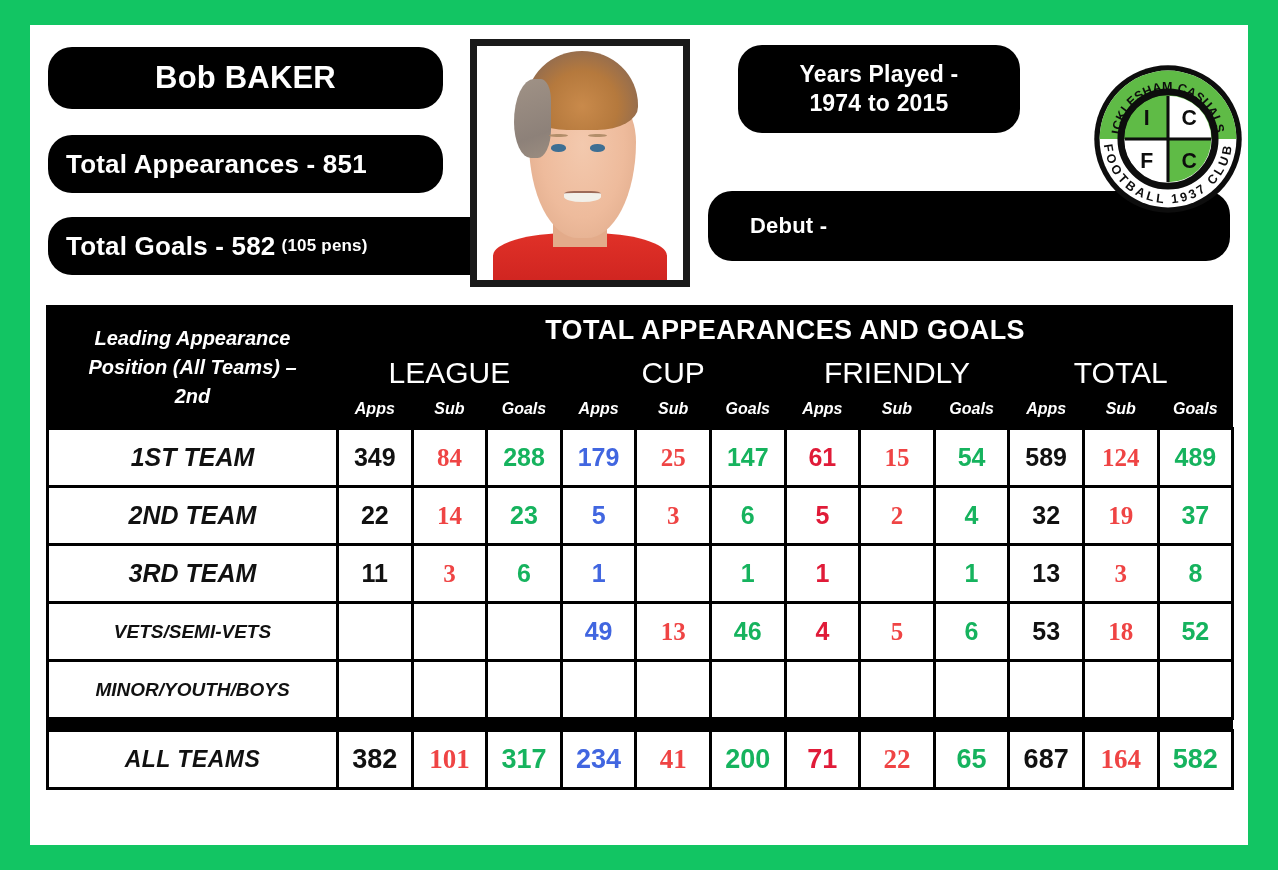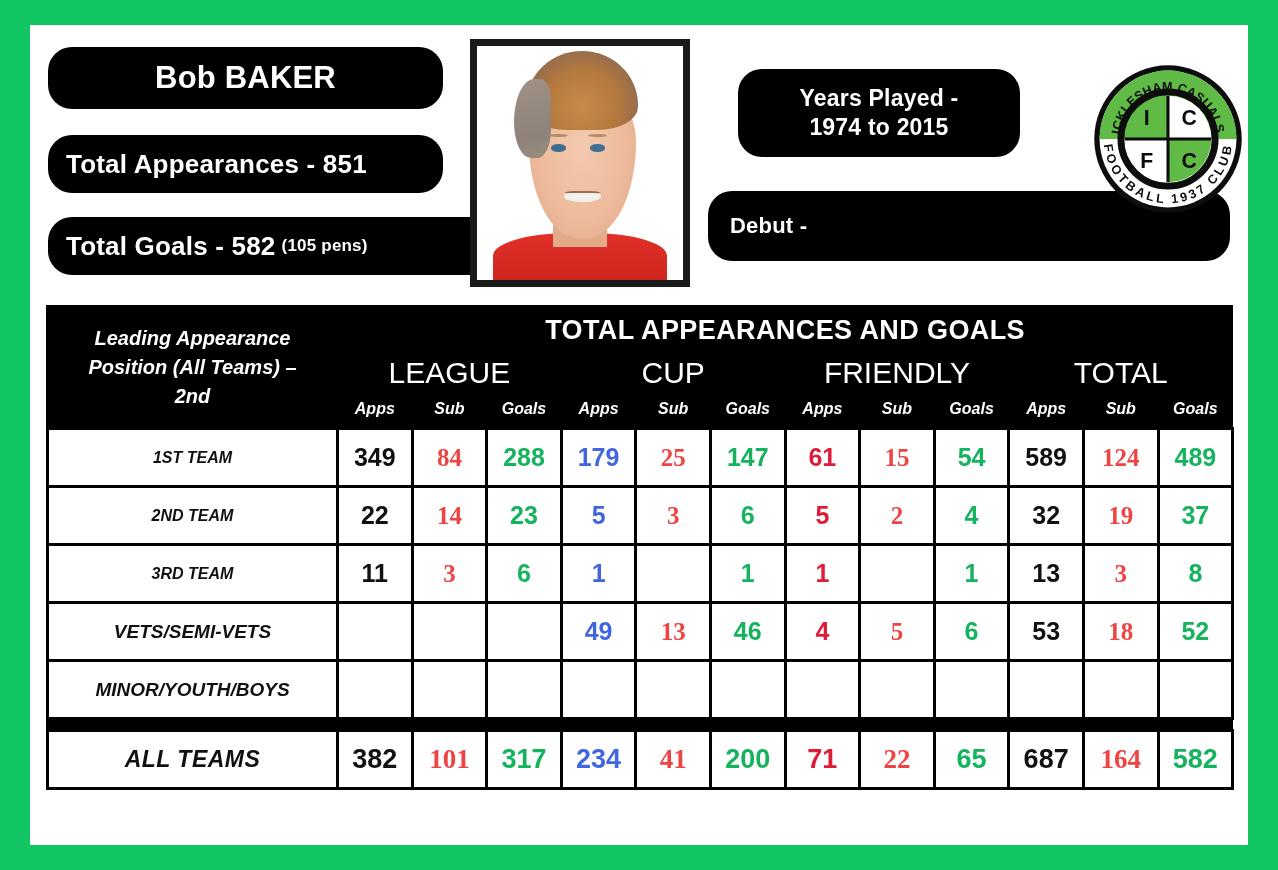--- a/index.html
+++ b/index.html
@@ -148,32 +148,31 @@
   .years-box {
     position: absolute;
     left: 708px; top: 20px;
     width: 282px; height: 88px;
     flex-direction: column;
     justify-content: center;
     align-items: center;
     font-size: 23px;
     line-height: 1.28;
     text-align: center;
-    margin-top: 24px;
   }
 
   
   .debut-box {
     position: absolute;
     left: 678px; top: 166px;
     width: 522px; height: 70px;
     align-items: center;
     font-size: 22px;
   }
-  .debut-label { padding-left: 22px; white-space: nowrap; }
+  .debut-label { padding-left: 42px; white-space: nowrap; }
   .debut-detail {
     margin-left: 28px;
     font-size: 17px;
     line-height: 1.45;
   }
 
   
   .badge {
     position: absolute;
     left: 1062px; top: 38px;
@@ -239,21 +238,21 @@
     font-style: italic;
     color: #ffffff;
     padding: 6px 0 9px 0;
   }
 
   td.team {
     background: #ffffff;
     color: #111111;
     font-style: italic;
     font-weight: bold;
-    font-size: 16px;
+    font-size: 25px;
     text-align: center;
     border: 3px solid #000000;
     height: 58px;
   }
   td.team.small { font-size: 19px; }
   td.team.allteams { font-size: 23px; letter-spacing: 0.5px; }
 
   td.val {
     background: #ffffff;
     text-align: center;

